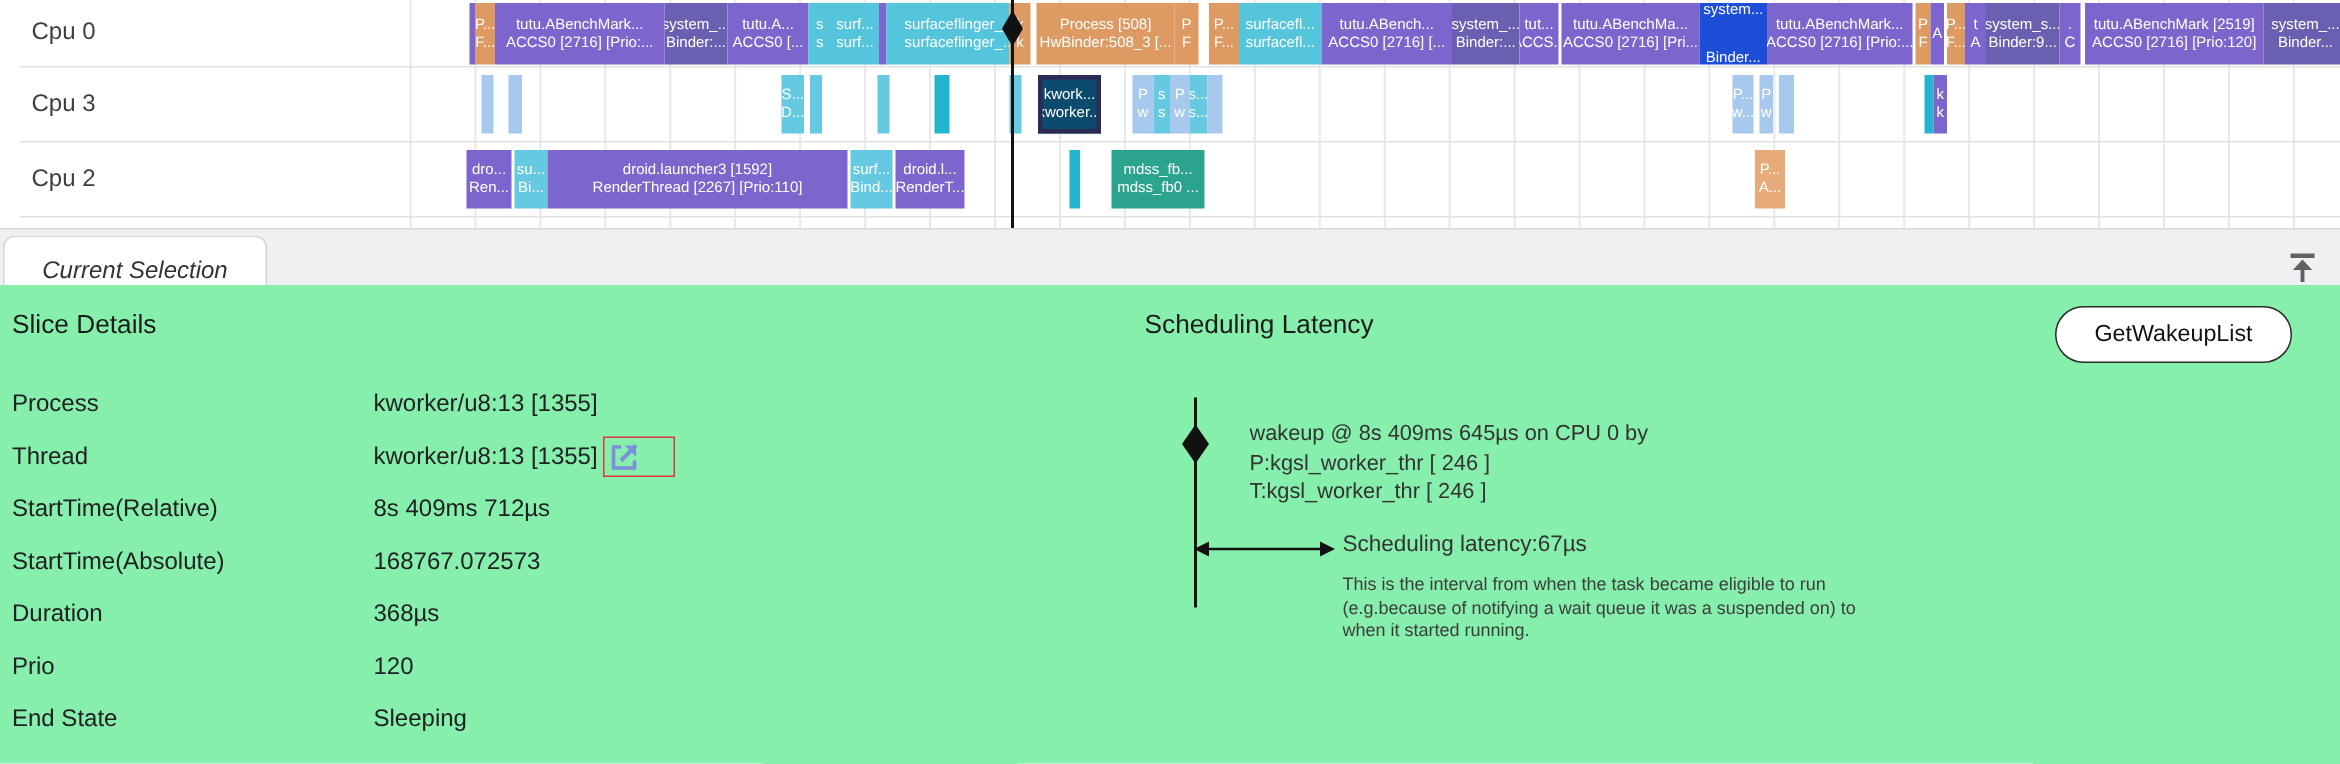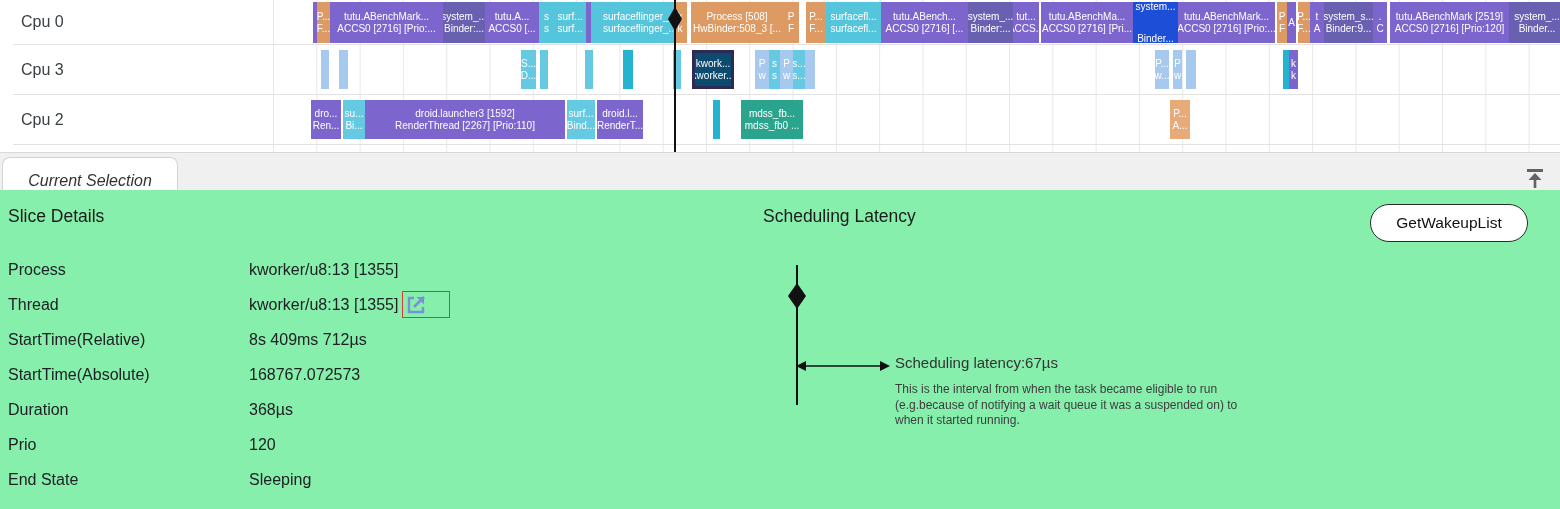--- a/index.html
+++ b/index.html
@@ -342,20 +342,25 @@
           </div>
         </div>
       </div>
 
     <div class="section-title" id="sched-title">Scheduling Latency</div>
     <button class="wakeup-btn">GetWakeupList</button>
 
     <div class="sched-diagram">
       <div class="sd-vline"></div>
       <div class="sd-diamond"></div>
+      <div class="sd-wakeup">
+        <div>wakeup @ 8s 409ms 645µs  on CPU 0 by</div>
+        <div>P:kgsl_worker_thr [ 246 ]</div>
+        <div>T:kgsl_worker_thr [ 246 ]</div>
+      </div>
       <div class="sd-arrow">
         <svg width="94" height="16" viewBox="0 0 94 16">
           <line x1="6" y1="8" x2="88" y2="8" stroke="#111" stroke-width="1.6"></line>
           <polygon points="0,8 10,3 10,13" fill="#111"></polygon>
           <polygon points="94,8 84,3 84,13" fill="#111"></polygon>
         </svg>
       </div>
       <div class="sd-latency">Scheduling latency:67µs</div>
       <div class="sd-desc">This is the interval from when the task became eligible to run
 (e.g.because of notifying a wait queue it was a suspended on) to

